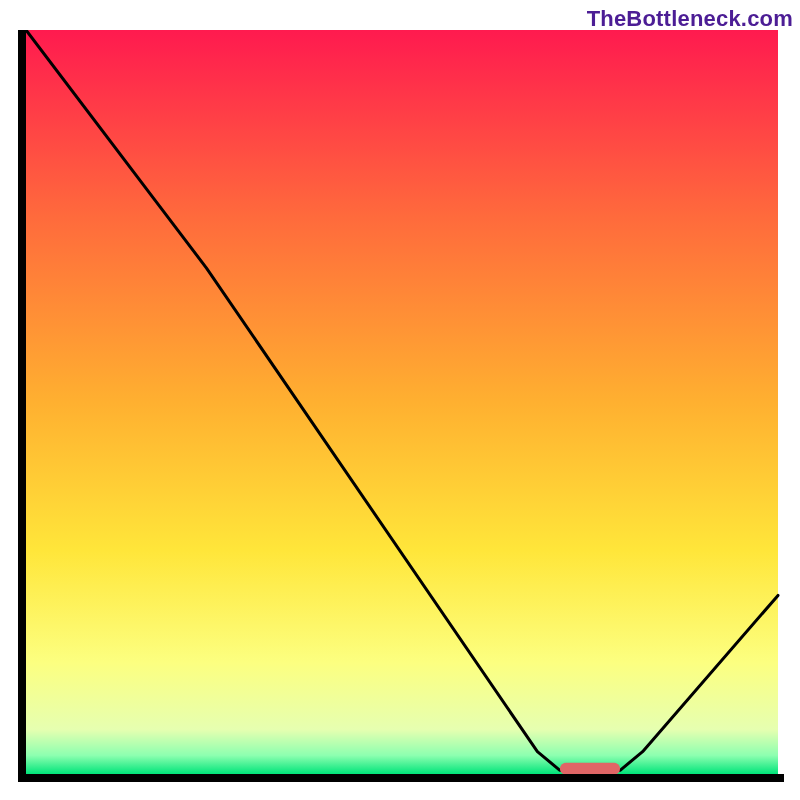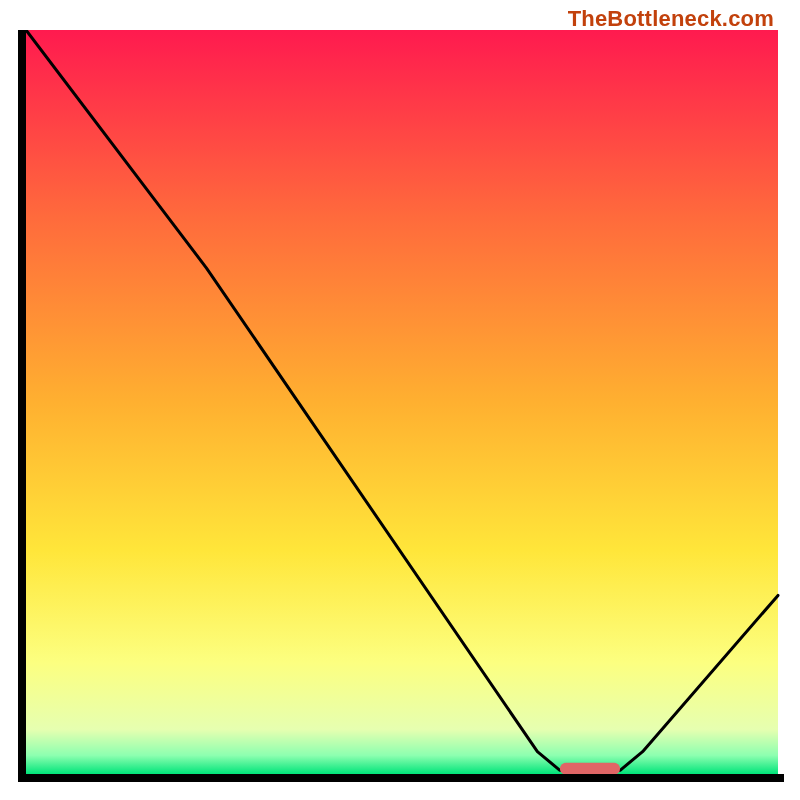--- a/index.html
+++ b/index.html
@@ -15,24 +15,24 @@
     position: absolute;
     left: 16px;
     top: 30px;
     width: 768px;
     height: 756px;
     box-sizing: border-box;
   }
   .watermark {
     position: absolute;
     top: 6px;
-    right: 26px;
+    right: 7px;
     font-size: 22px;
     font-weight: 600;
-    color: #c2410c;
+    color: #4c1d95;
     letter-spacing: 0.2px;
   }
   svg {
     display: block;
   }
 </style>
 </head>
 <body>
 
 <div class="watermark">TheBottleneck.com</div>

